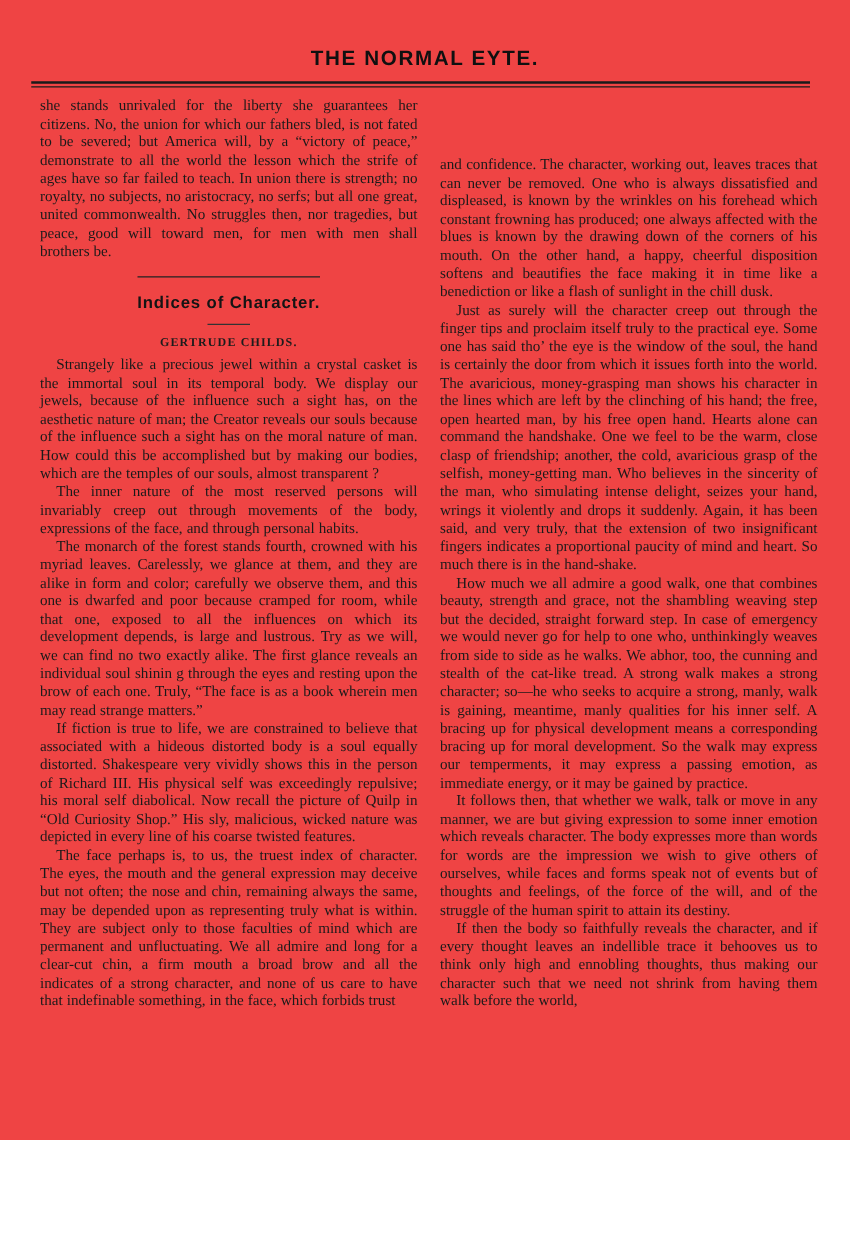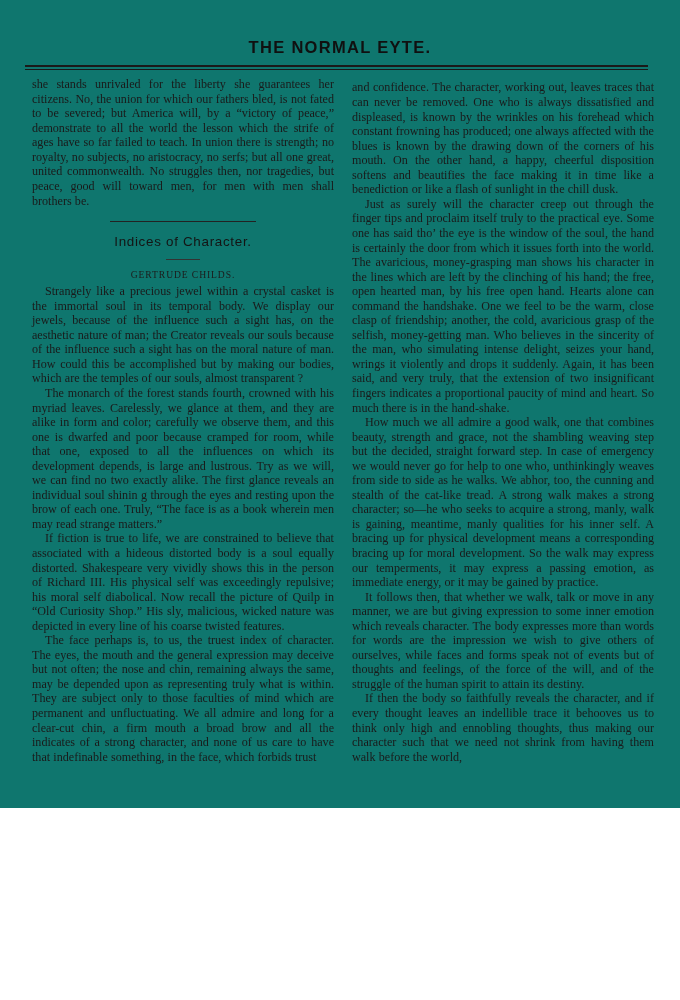--- a/index.html
+++ b/index.html
@@ -12,24 +12,24 @@
     width: 680px;
     height: 1000px;
     font-family: "Liberation Serif", "DejaVu Serif", serif;
     color: #1a1a1a;
     overflow: hidden;
   }
 
   .page {
     position: relative;
     width: 680px;
-    height: 808px;
+    height: 912px;
     box-sizing: border-box;
     padding: 0;
-    background: #0f766e;
+    background: #ef4444;
   }
 
   
   .masthead {
     text-align: center;
     padding-top: 38px;
     padding-bottom: 0;
   }
   .masthead-title {
     font-family: "Liberation Sans", "DejaVu Sans", sans-serif;
@@ -91,35 +91,36 @@
   .rule-tiny {
     width: 34px;
     margin: 9px auto 9px auto;
     border: 0;
     border-top: 1.2px solid #333;
     height: 0;
   }
   .article-title {
     font-family: "Liberation Sans", "DejaVu Sans", sans-serif;
     font-size: 13.4px;
-    font-weight: normal;
+    font-weight: bold;
     letter-spacing: 0.7px;
     text-align: center;
     margin: 0;
     color: #141414;
     line-height: 1.2;
   }
   .byline {
     font-family: "Liberation Serif", "DejaVu Serif", serif;
     font-size: 9.6px;
     letter-spacing: 0.9px;
     text-align: center;
     margin: 0 0 4px 0;
     color: #1c1c1c;
     text-transform: uppercase;
+    font-weight: bold;
   }
 </style>
 </head>
 <body>
 
 <div class="page">
 
   <div class="masthead">
     <h1 class="masthead-title">THE NORMAL EYTE.</h1>
   </div>
@@ -132,20 +133,21 @@
       <p class="body-par no-indent">she stands unrivaled for the liberty she guarantees her citizens. No, the union for which our fathers bled, is not fated to be severed; but America will, by a “victory of peace,” demonstrate to all the world the lesson which the strife of ages have so far failed to teach. In union there is strength; no royalty, no subjects, no aristocracy, no serfs; but all one great, united commonwealth. No struggles then, nor tragedies, but peace, good will toward men, for men with men shall brothers be.</p>
 
       <div class="article-head">
         <hr class="rule-short">
         <h2 class="article-title">Indices of Character.</h2>
         <hr class="rule-tiny">
         <p class="byline">GERTRUDE CHILDS.</p>
       </div>
 
       <p class="body-par">Strangely like a precious jewel within a crystal casket is the immortal soul in its temporal body. We display our jewels, because of the influence such a sight has, on the aesthetic nature of man; the Creator reveals our souls because of the influence such a sight has on the moral nature of man. How could this be accomplished but by making our bodies, which are the temples of our souls, almost transparent ?</p>
+      <p class="body-par">The inner nature of the most reserved persons will invariably creep out through movements of the body, expressions of the face, and through personal habits.</p>
       <p class="body-par">The monarch of the forest stands fourth, crowned with his myriad leaves. Carelessly, we glance at them, and they are alike in form and color; carefully we observe them, and this one is dwarfed and poor because cramped for room, while that one, exposed to all the influences on which its development depends, is large and lustrous. Try as we will, we can find no two exactly alike. The first glance reveals an individual soul shinin g through the eyes and resting upon the brow of each one. Truly, “The face is as a book wherein men may read strange matters.”</p>
       <p class="body-par">If fiction is true to life, we are constrained to believe that associated with a hideous distorted body is a soul equally distorted. Shakespeare very vividly shows this in the person of Richard III. His physical self was exceedingly repulsive; his moral self diabolical. Now recall the picture of Quilp in “Old Curiosity Shop.” His sly, malicious, wicked nature was depicted in every line of his coarse twisted features.</p>
       <p class="body-par">The face perhaps is, to us, the truest index of character. The eyes, the mouth and the general expression may deceive but not often; the nose and chin, remaining always the same, may be depended upon as representing truly what is within. They are subject only to those faculties of mind which are permanent and unfluctuating. We all admire and long for a clear-cut chin, a firm mouth a broad brow and all the indicates of a strong character, and none of us care to have that indefinable something, in the face, which forbids trust</p>
 
     </div>
 
     <div class="col">
 
       <p class="body-par no-indent">and confidence. The character, working out, leaves traces that can never be removed. One who is always dissatisfied and displeased, is known by the wrinkles on his forehead which constant frowning has produced; one always affected with the blues is known by the drawing down of the corners of his mouth. On the other hand, a happy, cheerful disposition softens and beautifies the face making it in time like a benediction or like a flash of sunlight in the chill dusk.</p>
       <p class="body-par">Just as surely will the character creep out through the finger tips and proclaim itself truly to the practical eye. Some one has said tho’ the eye is the window of the soul, the hand is certainly the door from which it issues forth into the world. The avaricious, money-grasping man shows his character in the lines which are left by the clinching of his hand; the free, open hearted man, by his free open hand. Hearts alone can command the handshake. One we feel to be the warm, close clasp of friendship; another, the cold, avaricious grasp of the selfish, money-getting man. Who believes in the sincerity of the man, who simulating intense delight, seizes your hand, wrings it violently and drops it suddenly. Again, it has been said, and very truly, that the extension of two insignificant fingers indicates a proportional paucity of mind and heart. So much there is in the hand-shake.</p>

